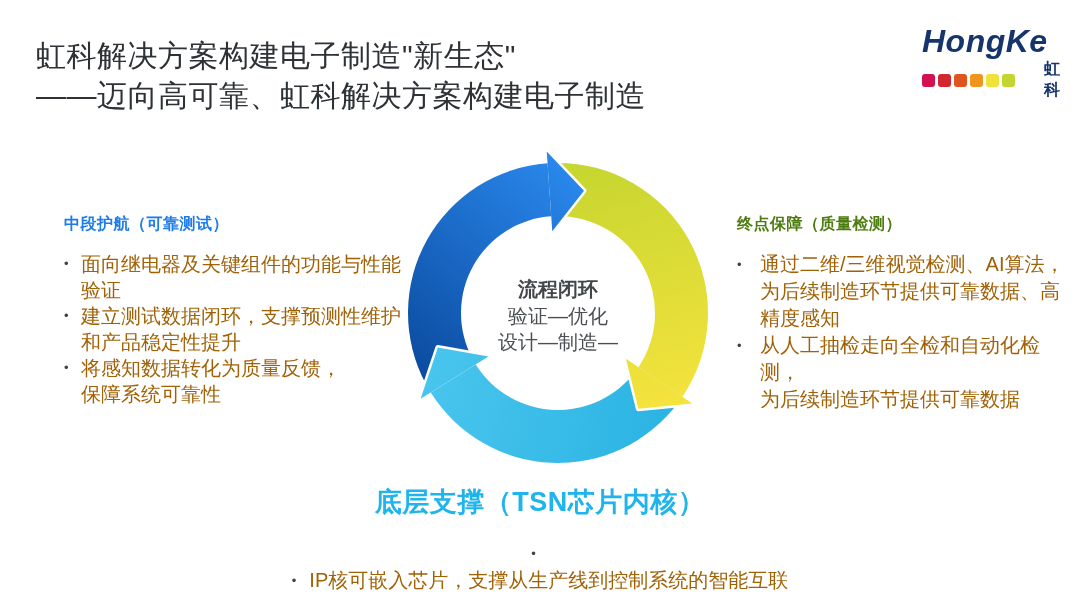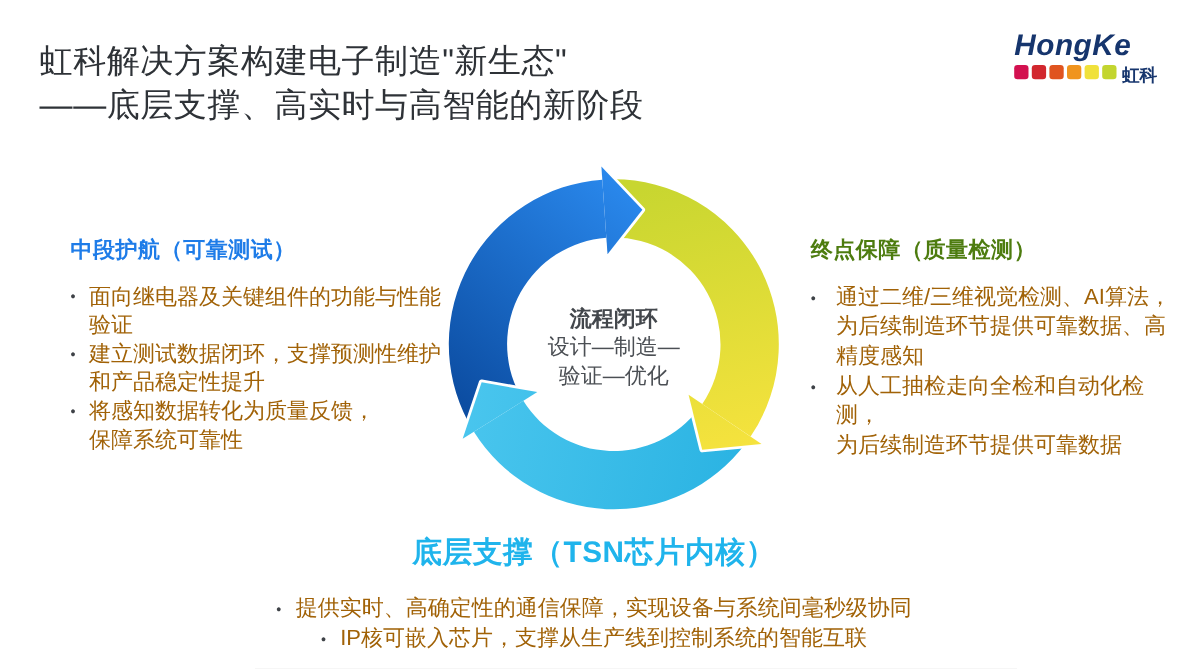--- a/index.html
+++ b/index.html
@@ -11,62 +11,62 @@
   }
   
   .title {
     position:absolute; left:36px; top:36px;
     font-size:30px; line-height:40px; font-weight:400;
     color:#2E3237; letter-spacing:0.5px;
   }
   
   .logo { position:absolute; top:26px; right:26px; width:132px; }
   .logo-brand {
-    font-size:27px; font-weight:bold; font-style:italic;
+    font-size:32px; font-weight:bold; font-style:italic;
     color:#16356D; letter-spacing:0.5px; line-height:30px;
   }
-  .logo-row { display:flex; margin-top:3px; }
+  .logo-row { display:flex; align-items:center; margin-top:3px;gap:24px; }
   .logo-squares { display:flex; gap:3px; }
   .logo-square { width:13px; height:13px; border-radius:3px; }
   .logo-cjk { font-size:16px; font-weight:bold; color:#16356D; margin-left:5px; }
   
   .diagram { position:absolute; left:378px; top:133px; width:360px; height:360px; }
   .center-label {
     position:absolute; left:458px; top:276px; width:200px;
     text-align:center;
   }
   .center-title { font-size:20px; font-weight:bold; color:#43474C; }
   .center-line { font-size:20px; color:#4B4F54; line-height:26px; }
   
   .section { position:absolute; }
   .section-left  { left:64px;  top:214px; width:345px; }
   .section-right { left:737px; top:214px; width:330px; }
   .section-bottom{ left:0; right:0; top:484px; text-align:center; }
-  .section-heading { font-size:20px; font-weight:bold; letter-spacing:0.5px; }
+  .section-heading { font-size:16px; font-weight:bold; letter-spacing:0.5px; }
   .section-bottom .section-heading { font-size:27px; }
   .bullets { margin-top:16px; }
   .bullet-row { display:flex; align-items:flex-start; line-height:26px; }
   .section-right .bullet-row { line-height:27px; }
   .bullet-dot {
     flex:none; width:17px; font-size:13px; color:#3E4247; line-height:26px;
   }
   .section-right .bullet-dot { width:23px; line-height:27px; }
   .bullet-text { font-size:20px; color:#a16207; }
   .section-bottom .bullets { margin-top:20px; }
   .section-bottom .bullet-row { justify-content:center; line-height:27px; }
   .section-bottom .bullet-dot { width:auto; margin-right:13px; line-height:27px; }
 </style>
 </head>
 <body>
 
 <div class="slide">
 
   <div class="title">
     <div>虹科解决方案构建电子制造"新生态"</div>
-    <div>——底层支撑、高实时与高智能的新阶段</div>
+    <div>——迈向高可靠、虹科解决方案构建电子制造</div>
   </div>
 
   <div class="logo">
     <div class="logo-brand">HongKe</div>
     <div class="logo-row">
       <div class="logo-squares">
           <div class="logo-square" style="background: rgb(211, 17, 80);"></div>
           <div class="logo-square" style="background: rgb(210, 39, 46);"></div>
           <div class="logo-square" style="background: rgb(224, 84, 31);"></div>
           <div class="logo-square" style="background: rgb(240, 148, 30);"></div>
@@ -98,22 +98,22 @@
       <path d="M168.70 18.39 L205.99 57.73 L174.28 98.20" fill="none" stroke="#ffffff" stroke-width="5" stroke-linejoin="round" stroke-linecap="round"></path>
       <path d="M168.70 18.39 L205.99 57.73 L174.28 98.20 Z" fill="url(#grad0)"></path>
       <path d="M314.30 270.59 L260.35 275.76 L247.98 225.85" fill="none" stroke="#ffffff" stroke-width="5" stroke-linejoin="round" stroke-linecap="round"></path>
       <path d="M314.30 270.59 L260.35 275.76 L247.98 225.85 Z" fill="url(#grad1)"></path>
       <path d="M42.62 265.85 L59.84 214.45 L110.46 223.45" fill="none" stroke="#ffffff" stroke-width="5" stroke-linejoin="round" stroke-linecap="round"></path>
       <path d="M42.62 265.85 L59.84 214.45 L110.46 223.45 Z" fill="url(#grad2)"></path>
     </svg>
 
   <div class="center-label">
     <div class="center-title">流程闭环</div>
+    <div class="center-line">验证—优化</div>
     <div class="center-line">设计—制造—</div>
-    <div class="center-line">验证—优化</div>
   </div>
 
   <div class="section section-left">
     <div class="section-heading" style="color: rgb(30, 124, 232);">中段护航（可靠测试）</div>
     <div class="bullets">
         <div class="bullet-row">
           <span class="bullet-dot">•</span>
           <span class="bullet-text">面向继电器及关键组件的功能与性能验证</span>
         </div>
         <div class="bullet-row">
@@ -155,21 +155,20 @@
           <span class="bullet-text">为后续制造环节提供可靠数据</span>
         </div>
       </div>
   </div>
 
   <div class="section section-bottom">
     <div class="section-heading" style="color: rgb(31, 180, 236);">底层支撑（TSN芯片内核）</div>
     <div class="bullets">
         <div class="bullet-row">
           <span class="bullet-dot">•</span>
-          <span class="bullet-text">提供实时、高确定性的通信保障，实现设备与系统间毫秒级协同</span>
         </div>
         <div class="bullet-row">
           <span class="bullet-dot">•</span>
           <span class="bullet-text">IP核可嵌入芯片，支撑从生产线到控制系统的智能互联</span>
         </div>
       </div>
   </div>
 
 </div>
 

